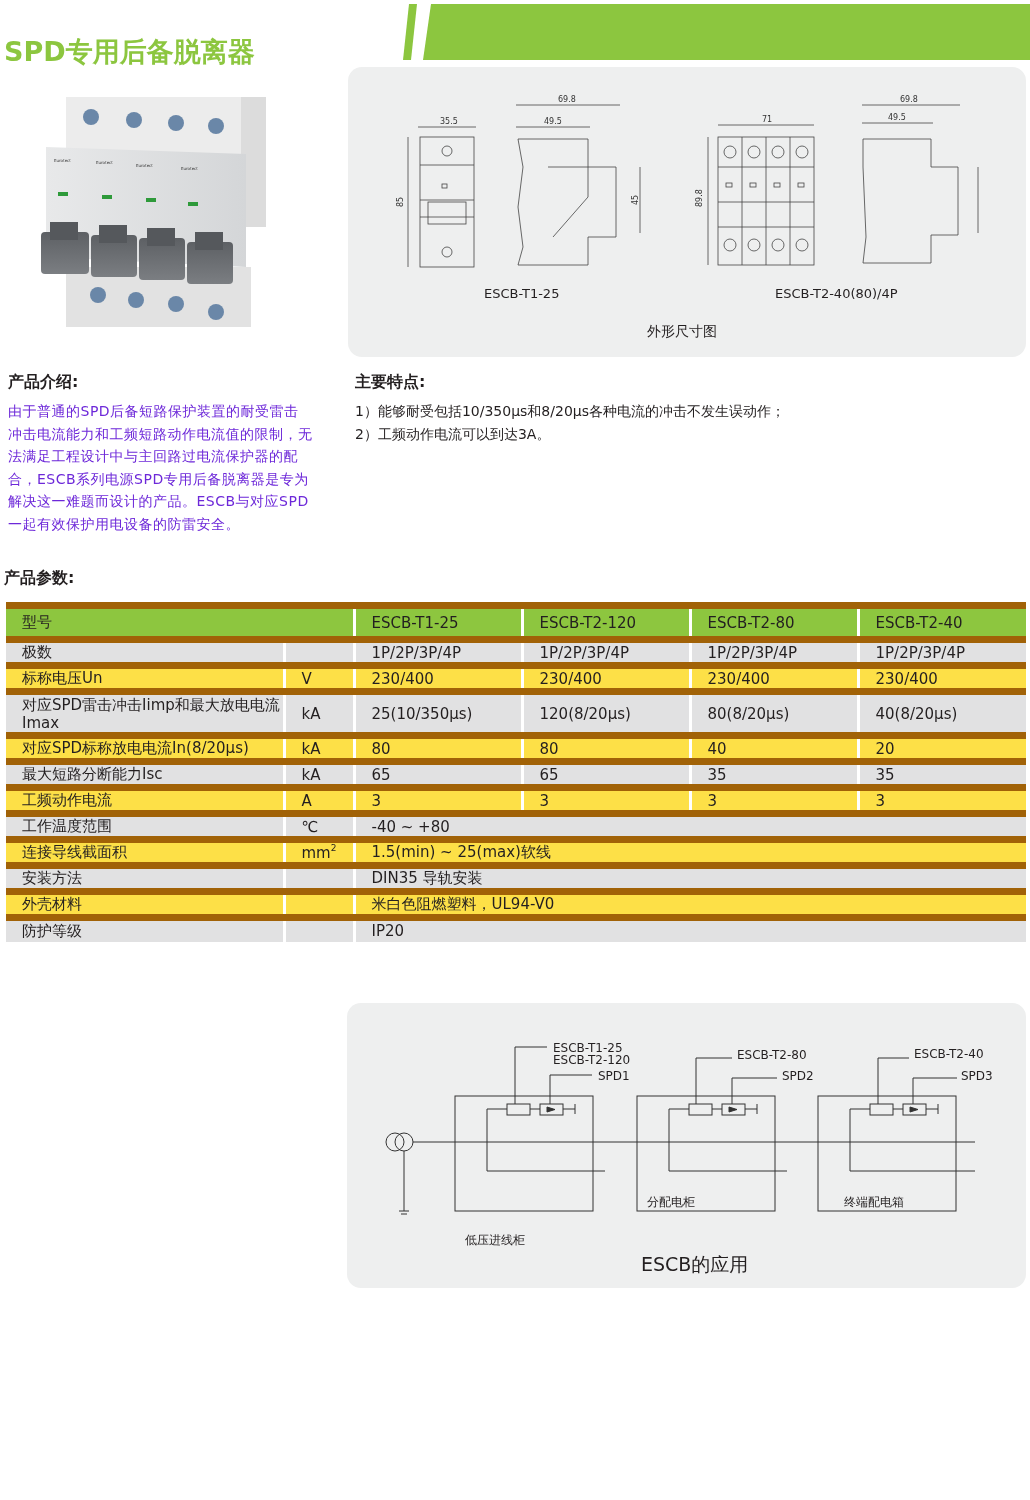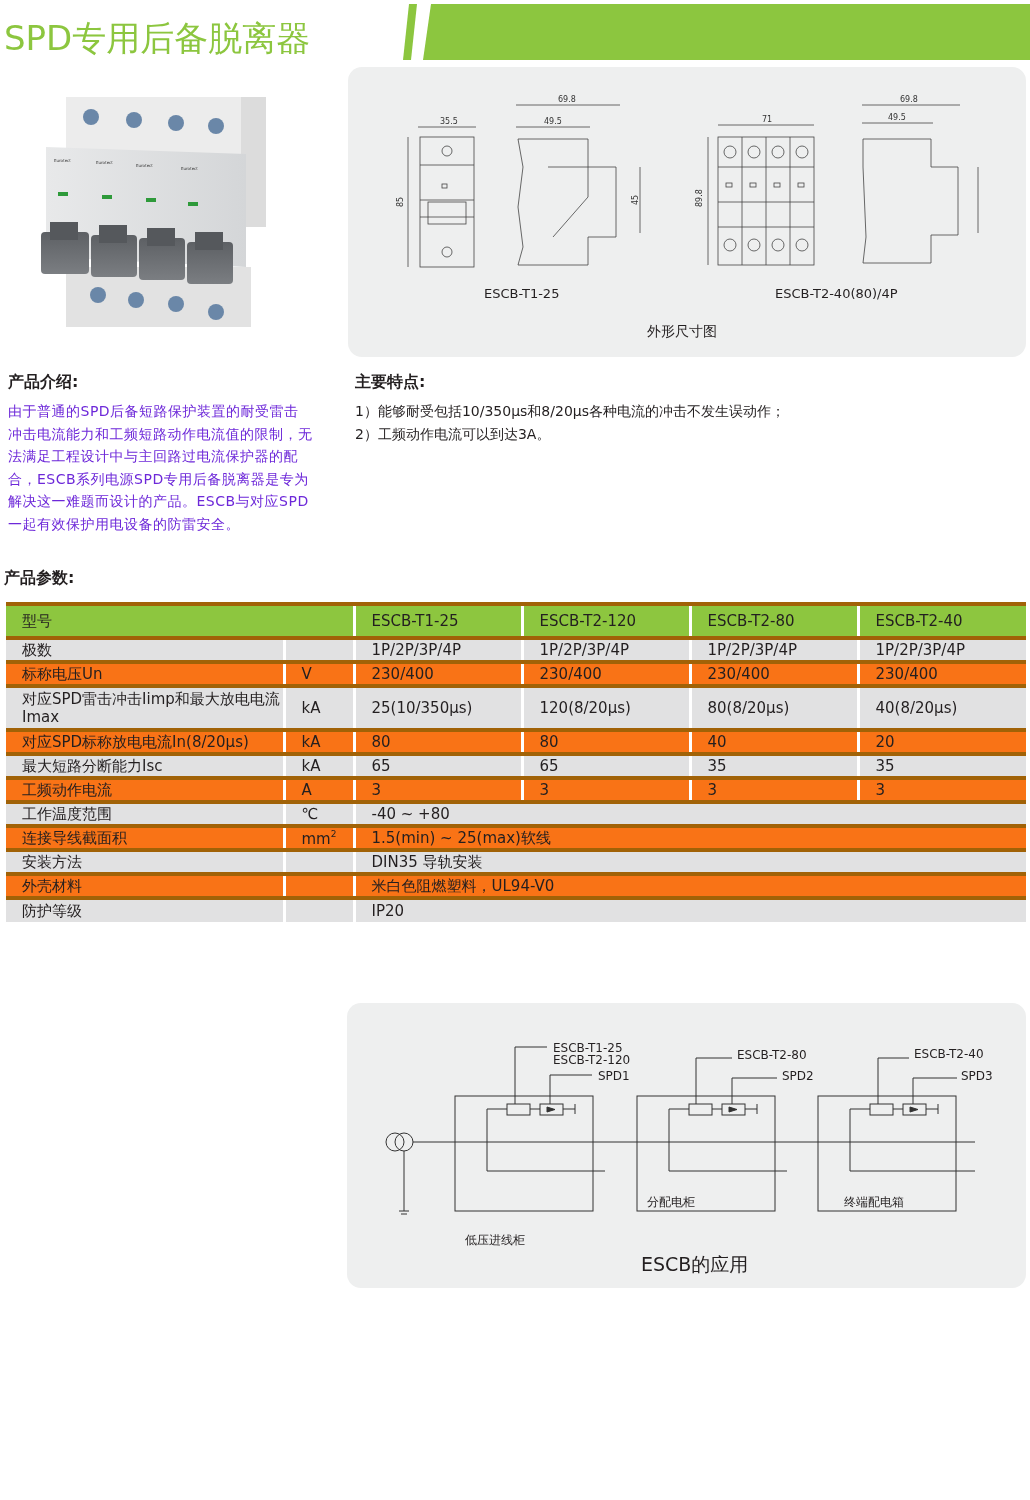--- a/index.html
+++ b/index.html
@@ -1,43 +1,43 @@
 <!DOCTYPE html>
 <html><head>
 <meta charset="utf-8">
 <style>
   * { box-sizing: border-box; margin: 0; padding: 0; }
   html, body { width: 1030px; height: 1500px; background: #ffffff; overflow: hidden; }
   body { position: relative; font-family: "DejaVu Sans", "Liberation Sans", sans-serif; color: #231f20; }
 
   
-  .title { position: absolute; left: 4px; top: 18px; font-size: 34px; font-weight: normal; color: #8cc63f; letter-spacing: 0px; line-height: 40px; }
+  .title { position: absolute; left: 4px; top: 32px; font-size: 27px; font-weight: bold; color: #8cc63f; letter-spacing: 0px; line-height: 40px; }
   .hdr-bar { position: absolute; left: 395px; top: 4px; width: 635px; height: 56px; }
 
   
   .photo { position: absolute; left: 36px; top: 92px; width: 250px; height: 240px; }
 
   
   .panel { position: absolute; background: #eeefef; border-radius: 14px; }
   .dim-panel { left: 348px; top: 67px; width: 678px; height: 290px; }
   .panel-caption { position: absolute; font-size: 14px; color: #231f20; }
 
   .section-h { position: absolute; font-size: 16px; font-weight: bold; color: #231f20; }
   .intro-text { position: absolute; left: 8px; top: 400px; width: 305px; font-size: 14px; line-height: 22.6px; color: #6d28d9; letter-spacing: 0.5px; }
   .feat-list { position: absolute; left: 355px; top: 400px; font-size: 14px; line-height: 22.6px; }
 
   
   table.spec { position: absolute; left: 6px; top: 602px; width: 1020px; border-collapse: collapse; table-layout: fixed; font-size: 15px; }
   table.spec td { padding: 0 0 0 16px; height: 24px; vertical-align: middle; border-left: 3px solid #ffffff; }
   table.spec td:first-child { border-left: none; }
   table.spec tr.hdr td { background: #8dc63f; height: 34px; }
   table.spec tr.odd td { background: #e1e1e2; }
-  table.spec tr.even td { background: #f97316; }
+  table.spec tr.even td { background: #fde047; }
   table.spec tr.tall td { height: 44px; line-height: 18px; }
-  table.spec tr { border-top: 4px solid #a16207; }
+  table.spec tr { border-top: 7px solid #a16207; }
   sup { font-size: 9px; vertical-align: 7px; }
 
   .app-panel { left: 347px; top: 1003px; width: 679px; height: 285px; }
 </style>
 </head>
 <body>
 
 <div class="title">SPD专用后备脱离器</div>
 <svg class="hdr-bar" viewBox="0 0 635 56" preserveAspectRatio="none">
   <polygon points="8,56 14,0 22,0 16,56" fill="#8cc63f"></polygon>

